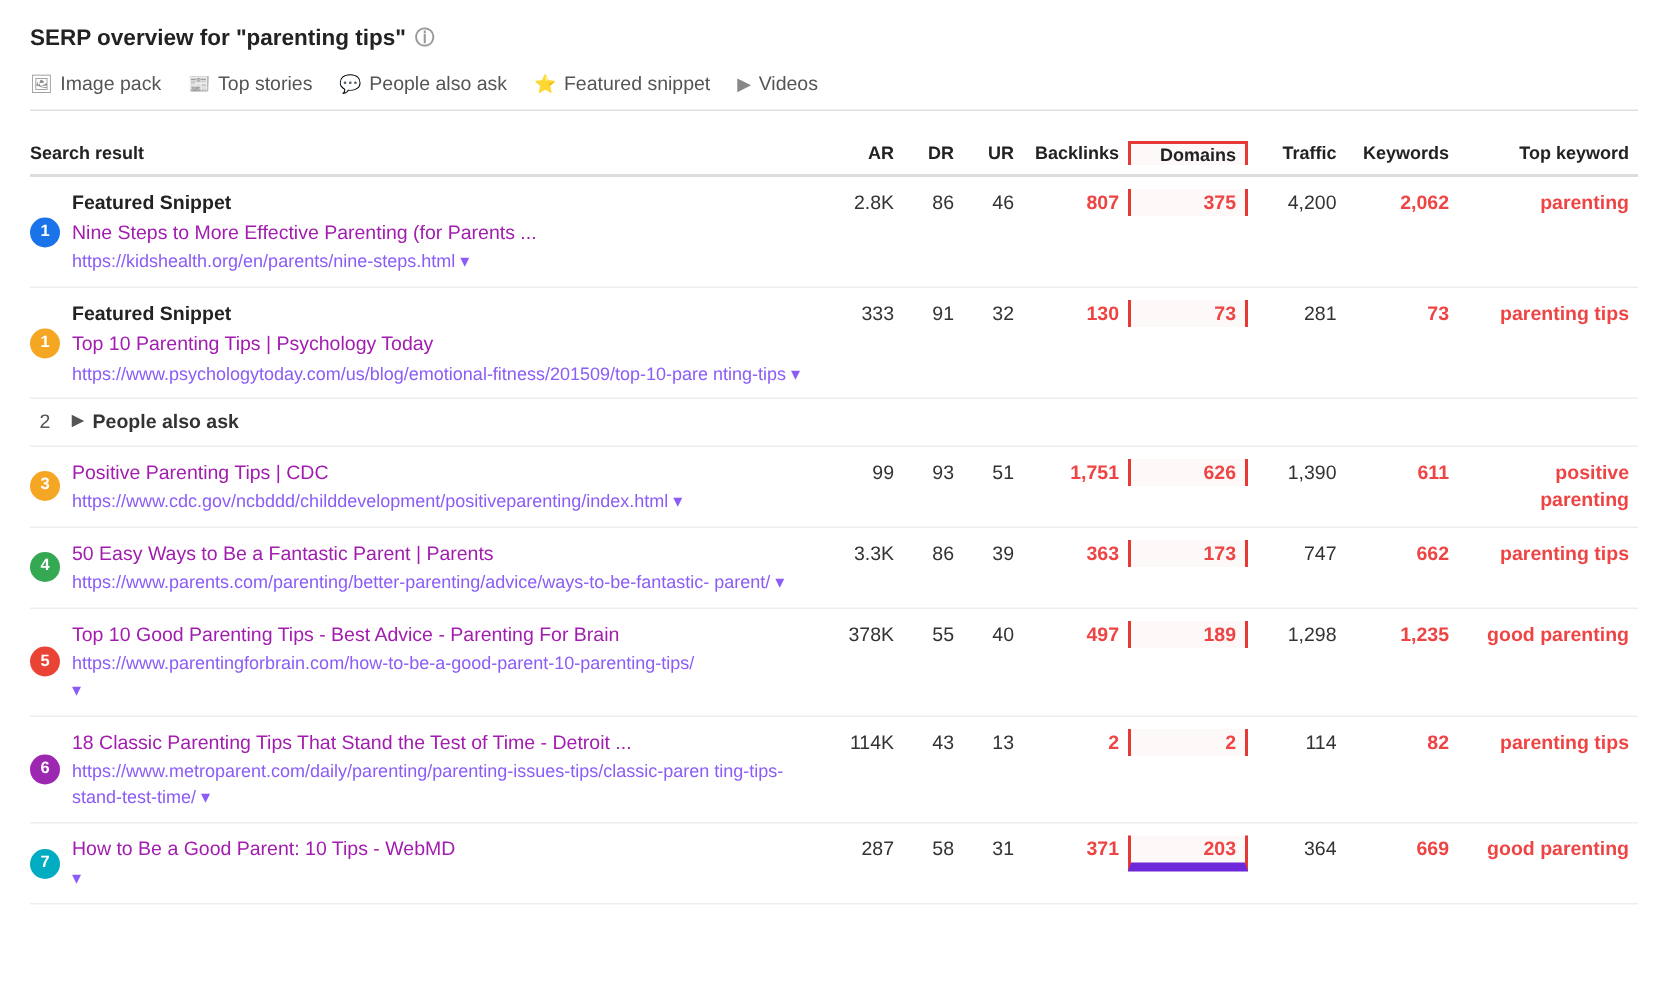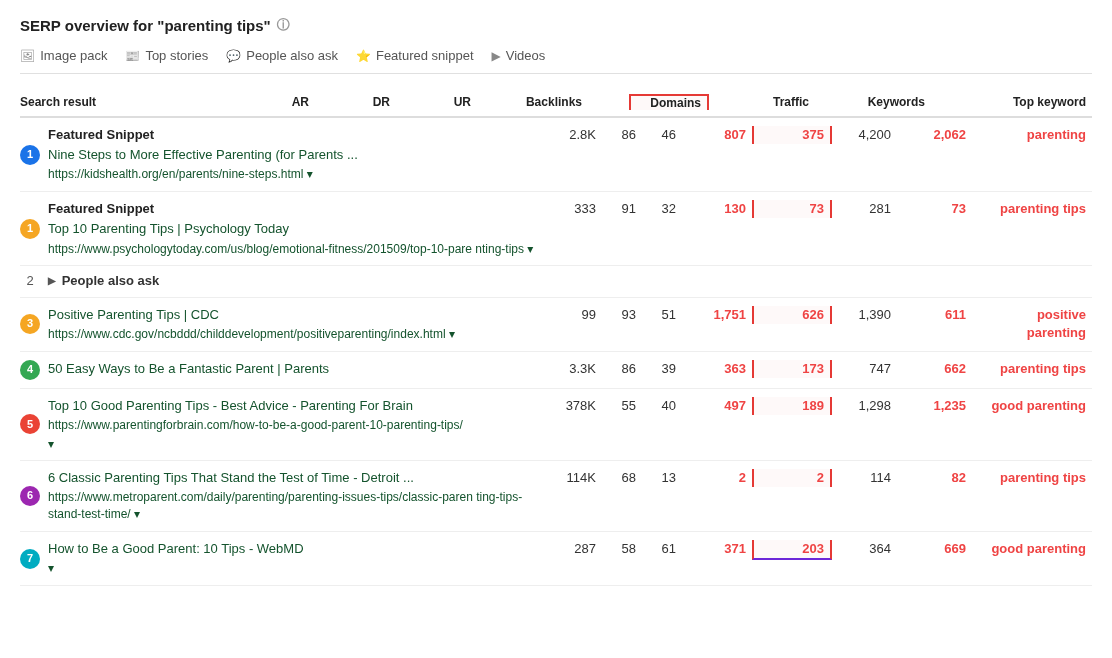--- a/index.html
+++ b/index.html
@@ -9,56 +9,56 @@
 
     .page-title { font-size: 15px; font-weight: 600; color: #222; margin-bottom: 14px; display: flex; align-items: center; gap: 6px; }
     .title-help-icon { color: #999; font-size: 13px; cursor: pointer; }
 
     .filter-bar { display: flex; align-items: center; gap: 18px; margin-bottom: 14px; padding-bottom: 10px; border-bottom: 1px solid #e0e0e0; }
     .filter-item { display: flex; align-items: center; gap: 5px; color: #555; font-size: 13px; cursor: pointer; }
     .filter-icon { color: #888; font-size: 12px; }
 
     .table-wrapper { width: 100%; overflow: visible; }
 
-    .table-header { display: grid; grid-template-columns: 1fr 60px 40px 40px 70px 80px 65px 75px 120px; border-bottom: 2px solid #ddd; padding: 6px 0; align-items: center; gap: 41px; }
+    .table-header { display: grid; grid-template-columns: 1fr 60px 40px 40px 70px 80px 65px 75px 120px; border-bottom: 2px solid #ddd; padding: 6px 0; align-items: center; }
     .th { font-weight: 700; font-size: 12px; color: #222; text-align: right; padding: 0 6px; }
     .th:first-child { text-align: left; padding-left: 0; }
 
     .data-row { display: grid; grid-template-columns: 1fr 60px 40px 40px 70px 80px 65px 75px 120px; border-bottom: 1px solid #eee; padding: 8px 0; align-items: start; }
 
     .cell { padding: 0 6px; text-align: right; font-size: 13px; color: #333; line-height: 1.4; }
     .cell:first-child { text-align: left; padding-left: 0; }
 
-    .cell-link { color: #14532d; text-decoration: none; font-size: 13px; }
+    .cell-link { color: #a21caf; text-decoration: none; font-size: 13px; }
 
     .cell-blue { color: #ef4444; font-weight: bold; }
     .cell-bold { font-weight: 700; }
 
     .result-title-block { display: flex; flex-direction: column; gap: 2px; }
     .result-label { font-weight: 700; font-size: 13px; color: #222; }
-    .result-url { font-size: 12px; color: #14532d; }
+    .result-url { font-size: 12px; color: #8b5cf6; }
 
     .number-badge { display: flex; align-items: center; gap: 8px; }
     .badge-circle { width: 20px; height: 20px; border-radius: 50%; display: flex; align-items: center; justify-content: center; font-size: 11px; font-weight: 700; color: #fff; flex-shrink: 0; }
     .badge-blue { background: #1a73e8; }
     .badge-orange { background: #f5a623; }
     .badge-green { background: #34a853; }
     .badge-red { background: #ea4335; }
     .badge-purple { background: #9c27b0; }
     .badge-teal { background: #00acc1; }
     .domains-header { border-left: 2px solid #e53935; border-right: 2px solid #e53935; background: rgba(229,57,53,0.03); }
 
     .people-ask-row { display: grid; grid-template-columns: 1fr 60px 40px 40px 70px 80px 65px 75px 120px; padding: 6px 0; border-bottom: 1px solid #eee; align-items: center; }
     .people-ask-label { display: flex; align-items: center; gap: 6px; font-size: 13px; color: #333; font-weight: 600; }
     .arrow-icon { color: #555; font-size: 10px; }
 
     .snippet-domain-cell { border-left: 2px solid #e53935; border-right: 2px solid #e53935; background: rgba(229,57,53,0.03); }
 
     .top-border-domains { border-top: 2px solid #e53935; }
-    .bottom-border-domains { border-bottom: 2px solid #6d28d9; }
+    .bottom-border-domains { border-bottom: 6px solid #6d28d9; }
   </style>
 </head>
 <body>
 
 <div class="page-container">
 
   <div class="page-title">
     <span>SERP overview for "parenting tips"</span>
     <span class="title-help-icon">ⓘ</span>
   </div>
@@ -174,20 +174,21 @@
       <div class="cell cell-blue">611</div>
       <div class="cell cell-blue">positive parenting</div>
     </div>
 
     <div class="data-row">
       <div class="cell">
         <div class="number-badge">
           <span class="badge-circle badge-green">4</span>
           <div class="result-title-block">
             <a class="cell-link" href="#">50 Easy Ways to Be a Fantastic Parent | Parents</a>
+            <span class="result-url">https://www.parents.com/parenting/better-parenting/advice/ways-to-be-fantastic- parent/ ▾</span>
           </div>
         </div>
       </div>
       <div class="cell">3.3K</div>
       <div class="cell">86</div>
       <div class="cell">39</div>
       <div class="cell cell-blue">363</div>
       <div class="cell cell-blue snippet-domain-cell">173</div>
       <div class="cell">747</div>
       <div class="cell cell-blue">662</div>
@@ -213,48 +214,48 @@
       <div class="cell">1,298</div>
       <div class="cell cell-blue">1,235</div>
       <div class="cell cell-blue">good parenting</div>
     </div>
 
     <div class="data-row">
       <div class="cell">
         <div class="number-badge">
           <span class="badge-circle badge-purple">6</span>
           <div class="result-title-block">
-            <a class="cell-link" href="#">6 Classic Parenting Tips That Stand the Test of Time - Detroit ...</a>
+            <a class="cell-link" href="#">18 Classic Parenting Tips That Stand the Test of Time - Detroit ...</a>
             <span class="result-url">https://www.metroparent.com/daily/parenting/parenting-issues-tips/classic-paren ting-tips-stand-test-time/ ▾</span>
           </div>
         </div>
       </div>
       <div class="cell">114K</div>
-      <div class="cell">68</div>
+      <div class="cell">43</div>
       <div class="cell">13</div>
       <div class="cell cell-blue">2</div>
       <div class="cell cell-blue snippet-domain-cell">2</div>
       <div class="cell">114</div>
       <div class="cell cell-blue">82</div>
       <div class="cell cell-blue">parenting tips</div>
     </div>
 
     <div class="data-row">
       <div class="cell">
         <div class="number-badge">
           <span class="badge-circle badge-teal">7</span>
           <div class="result-title-block">
             <a class="cell-link" href="#">How to Be a Good Parent: 10 Tips - WebMD</a>
             <span class="result-url">▾</span>
           </div>
         </div>
       </div>
       <div class="cell">287</div>
       <div class="cell">58</div>
-      <div class="cell">61</div>
+      <div class="cell">31</div>
       <div class="cell cell-blue">371</div>
       <div class="cell cell-blue snippet-domain-cell bottom-border-domains">203</div>
       <div class="cell">364</div>
       <div class="cell cell-blue">669</div>
       <div class="cell cell-blue">good parenting</div>
     </div>
 
   </div>
 </div>
 

